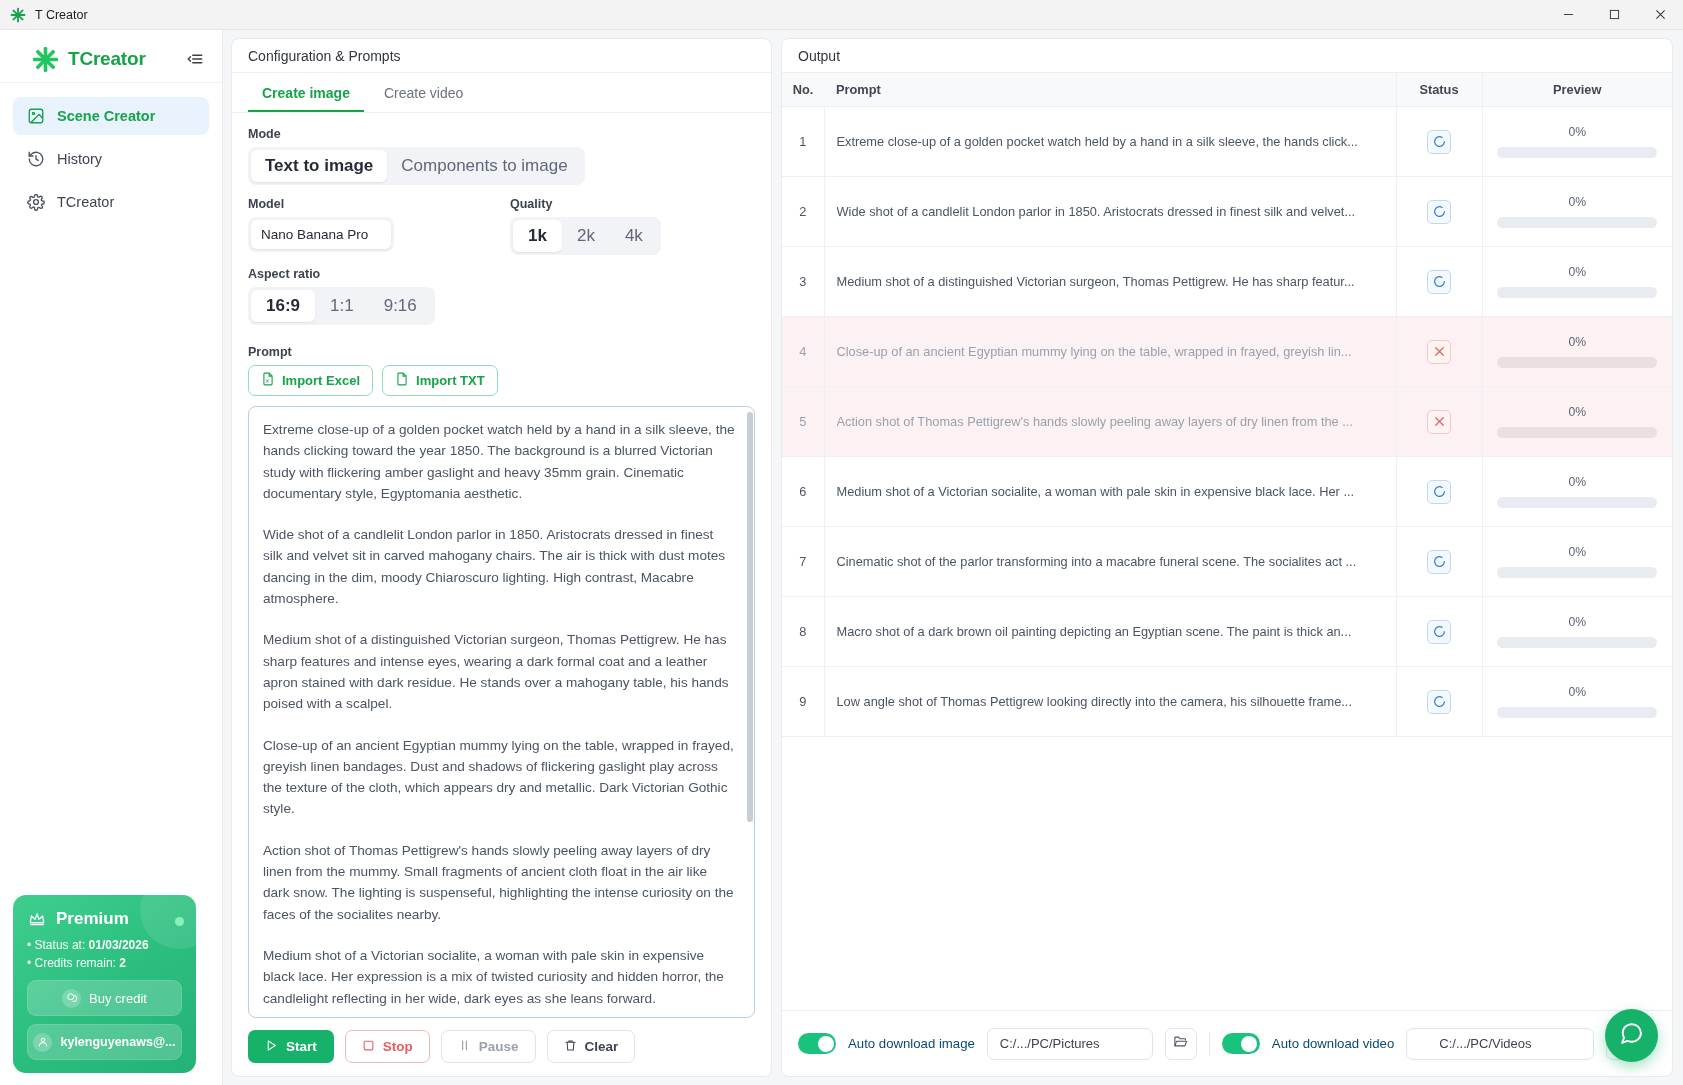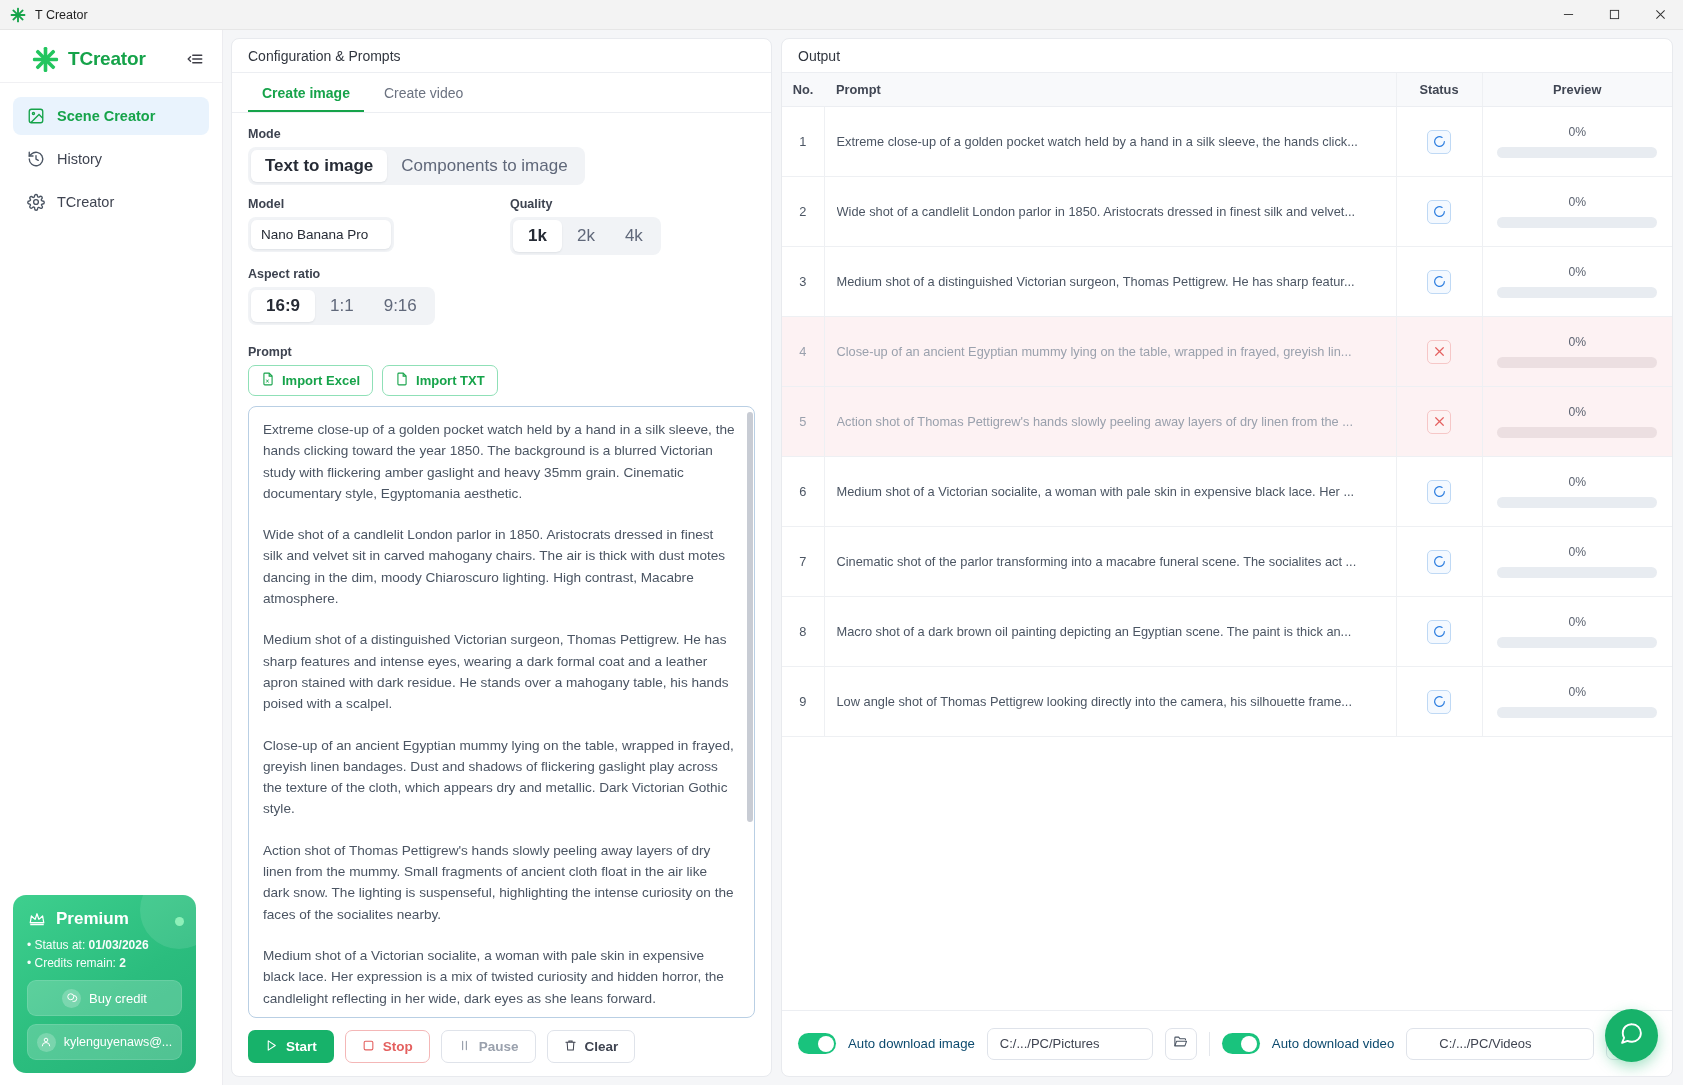--- a/index.html
+++ b/index.html
@@ -73,21 +73,21 @@
   .prem-title { font-size: 17px; font-weight: 700; }
   .prem-line { font-size: 12px; margin: 4px 0; opacity:.97; }
   .prem-line b { font-weight: 700; }
   .prem-btn {
     margin-top: 10px; height: 36px; border-radius: 9px;
     background: rgba(255,255,255,0.20);
     display:flex; align-items:center; justify-content:center; gap: 8px;
     font-size: 13px; font-weight: 400; cursor:pointer;
     border: 1px solid rgba(255,255,255,0.12);
   }
-  .prem-btn.user { margin-top: 8px; font-weight: 400; font-size: 12.5px; }
+  .prem-btn.user { margin-top: 8px; font-weight: 700; font-size: 12.5px; }
   .prem-ic { width:19px; height:19px; border-radius:50%; background: rgba(255,255,255,0.22); display:flex;align-items:center;justify-content:center;}
 
   
   .main { flex: 1; display: flex; background: #f5f6f8; padding: 8px 10px 8px 8px; gap: 9px; }
 
   .panel {
     background: #fff; border: 1px solid #e8eaee; border-radius: 8px;
     display: flex; flex-direction: column; overflow: hidden;
   }
   .panel-head {

